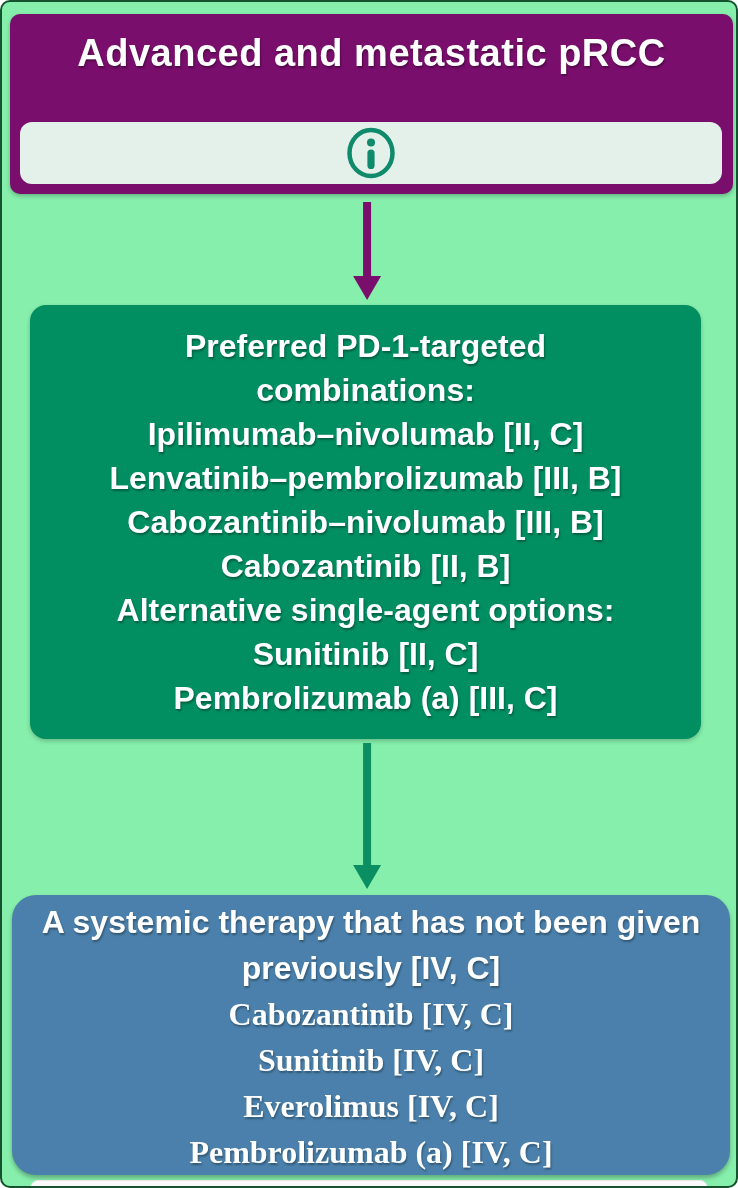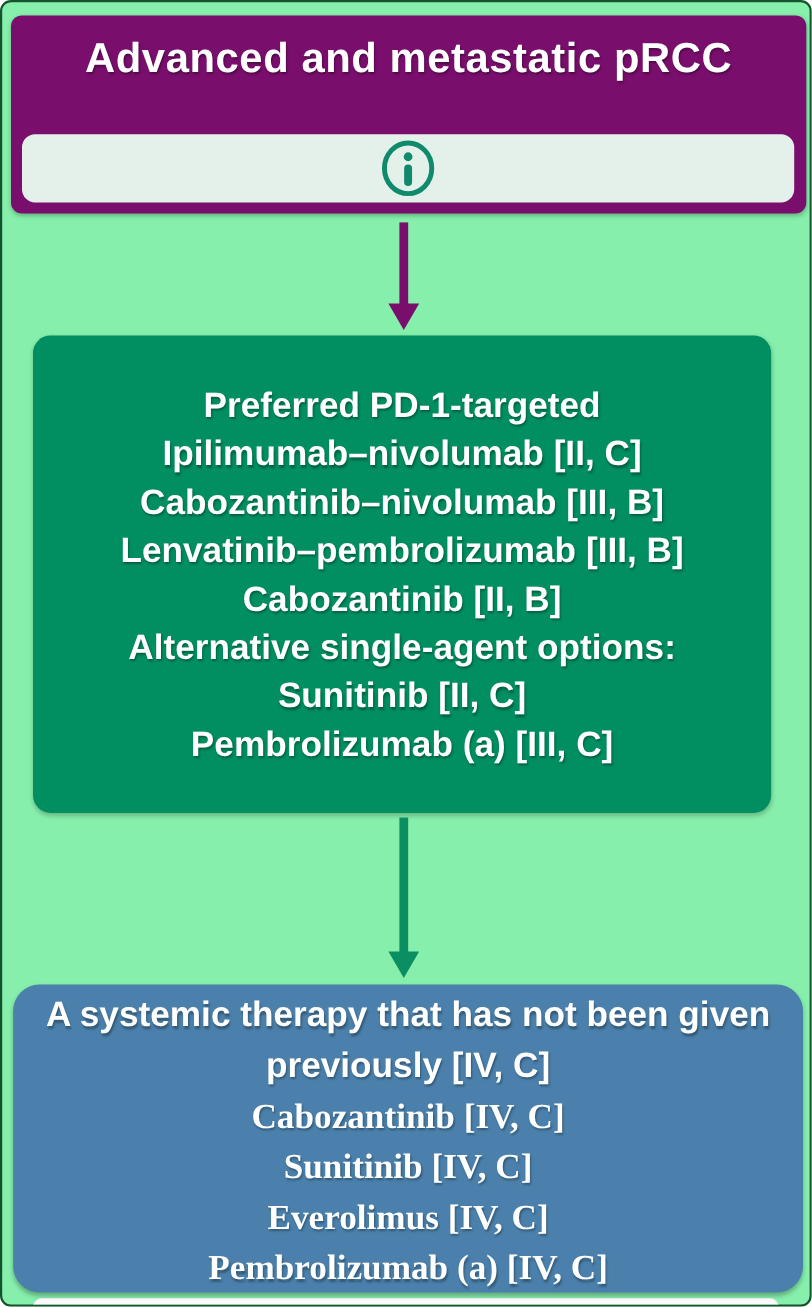--- a/index.html
+++ b/index.html
@@ -126,23 +126,24 @@
 
   <div class="arrow arrow-1">
     <svg width="32" height="98" viewBox="0 0 32 98" aria-hidden="true">
       <rect x="12" y="0" width="8" height="78" fill="#7a0e6d"></rect>
       <polygon points="2,74 30,74 16,98" fill="#7a0e6d"></polygon>
     </svg>
   </div>
 
   <div class="node node-mid">
     <div class="line">Preferred PD-1-targeted</div>
+    <div class="line">combinations:</div>
     <div class="line">Ipilimumab–nivolumab [II, C]</div>
+    <div class="line">Lenvatinib–pembrolizumab [III, B]</div>
     <div class="line">Cabozantinib–nivolumab [III, B]</div>
-    <div class="line">Lenvatinib–pembrolizumab [III, B]</div>
     <div class="line">Cabozantinib [II, B]</div>
     <div class="line">Alternative single-agent options:</div>
     <div class="line">Sunitinib [II, C]</div>
     <div class="line">Pembrolizumab (a) [III, C]</div>
   </div>
 
   <div class="arrow arrow-2">
     <svg width="32" height="146" viewBox="0 0 32 146" aria-hidden="true">
       <rect x="12" y="0" width="8" height="126" fill="#0b8f62"></rect>
       <polygon points="2,122 30,122 16,146" fill="#0b8f62"></polygon>

